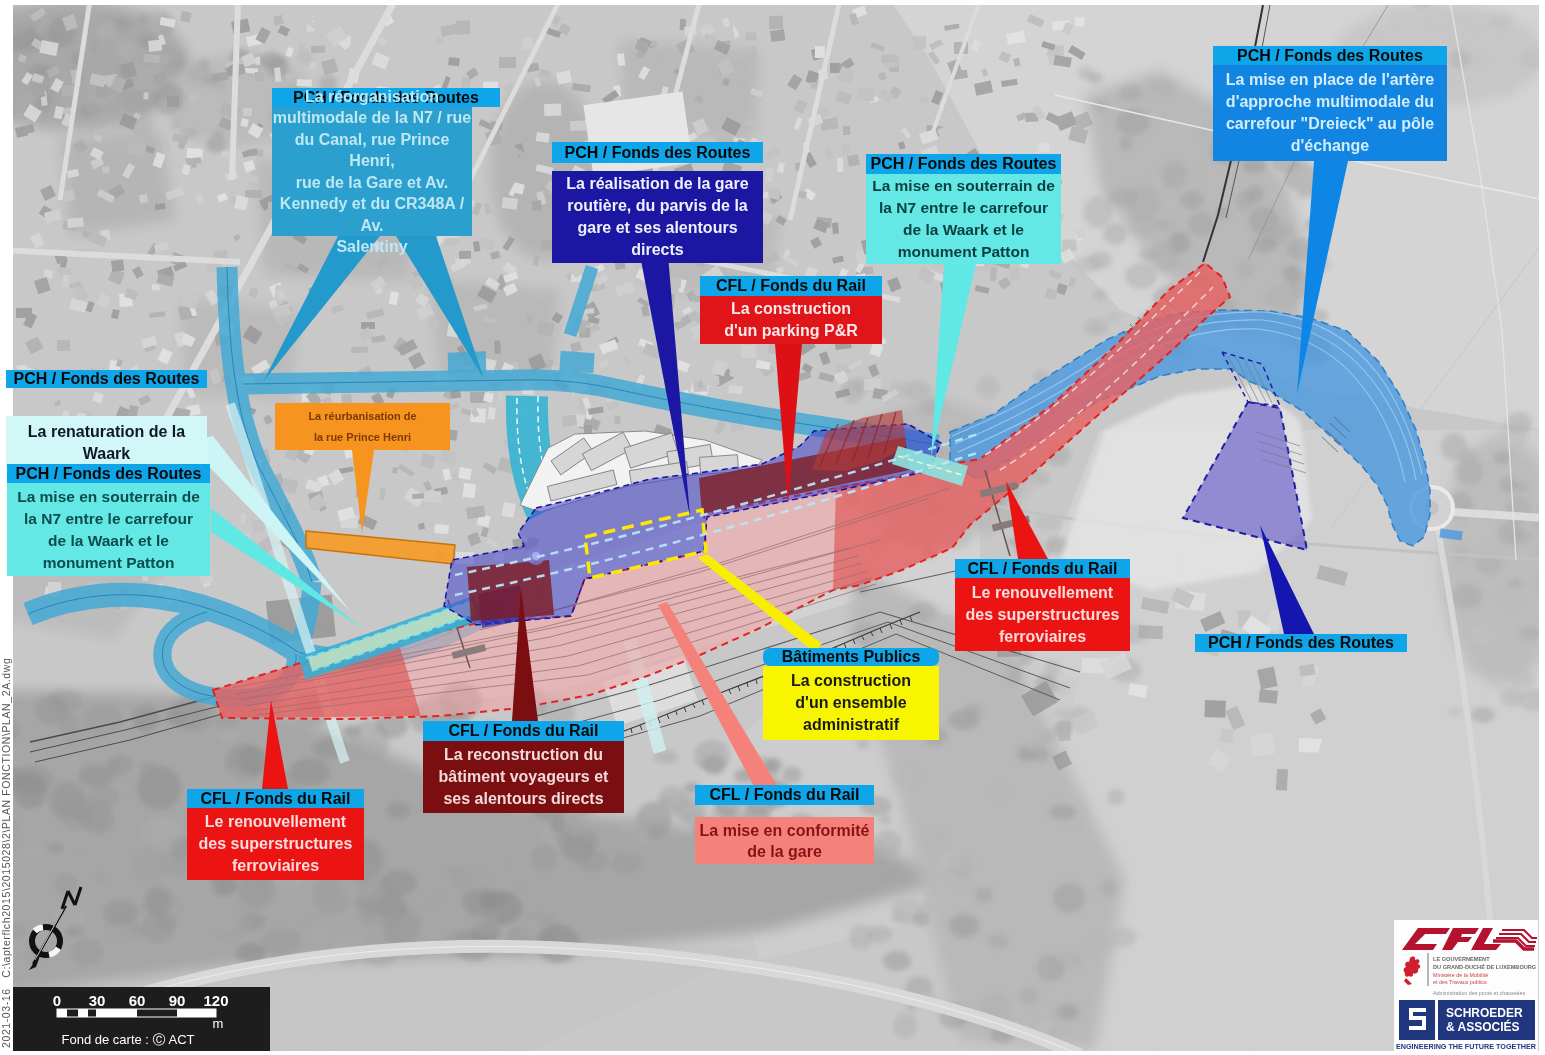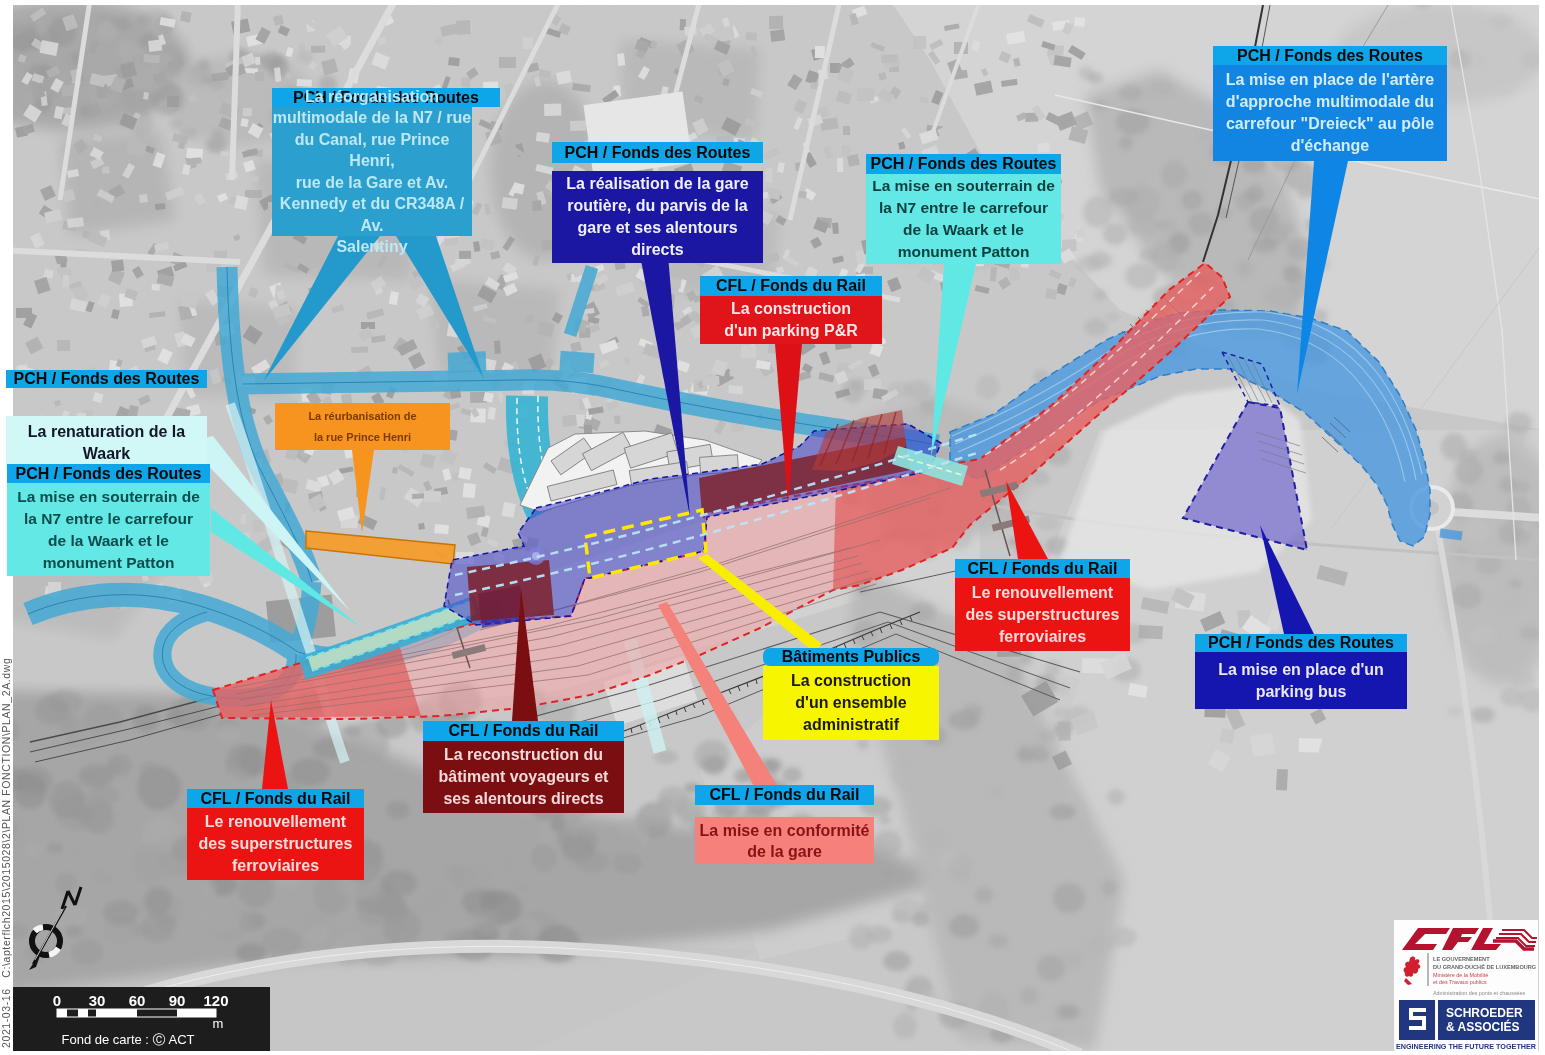--- a/index.html
+++ b/index.html
@@ -2023,17 +2023,14 @@
 <div class="co bd" style="left:695px;top:805px;width:179px;height:47px;font-size:16px;line-height:21px;background:#f4827a;color:#8c1016;margin-top:12px;">
 <span>La mise en conformité<br>de la gare</span>
     </div>
 
 <div class="co hd" style="left:955px;top:559px;width:175px;height:19px;font-size:16px;">CFL / Fonds du Rail</div>
 <div class="co bd" style="left:955px;top:578px;width:175px;height:73px;font-size:16px;line-height:22px;background:#ec1313;color:#fadcdc;">
 <span>Le renouvellement<br>des superstructures<br>ferroviaires</span>
     </div>
 
 <div class="co hd" style="left:1195px;top:634px;width:212px;height:18px;font-size:16px;">PCH / Fonds des Routes</div>
-<div class="co bd" style="left:1195px;top:652px;width:212px;height:57px;font-size:16px;line-height:22px;background:#1515b0;color:#e8e8f8;">
-<span>La mise en place d'un<br>parking bus</span>
-    </div>
 
 </div>
 
 </body></html>

